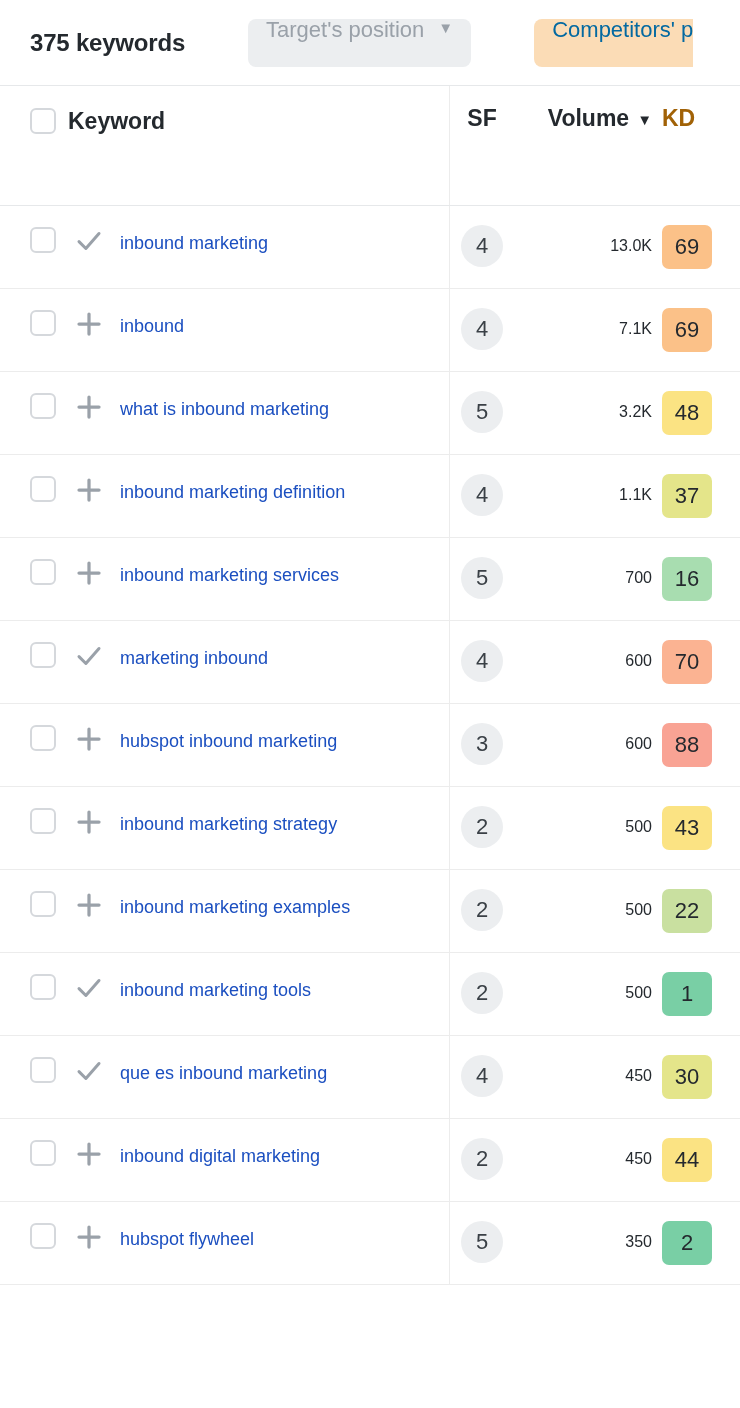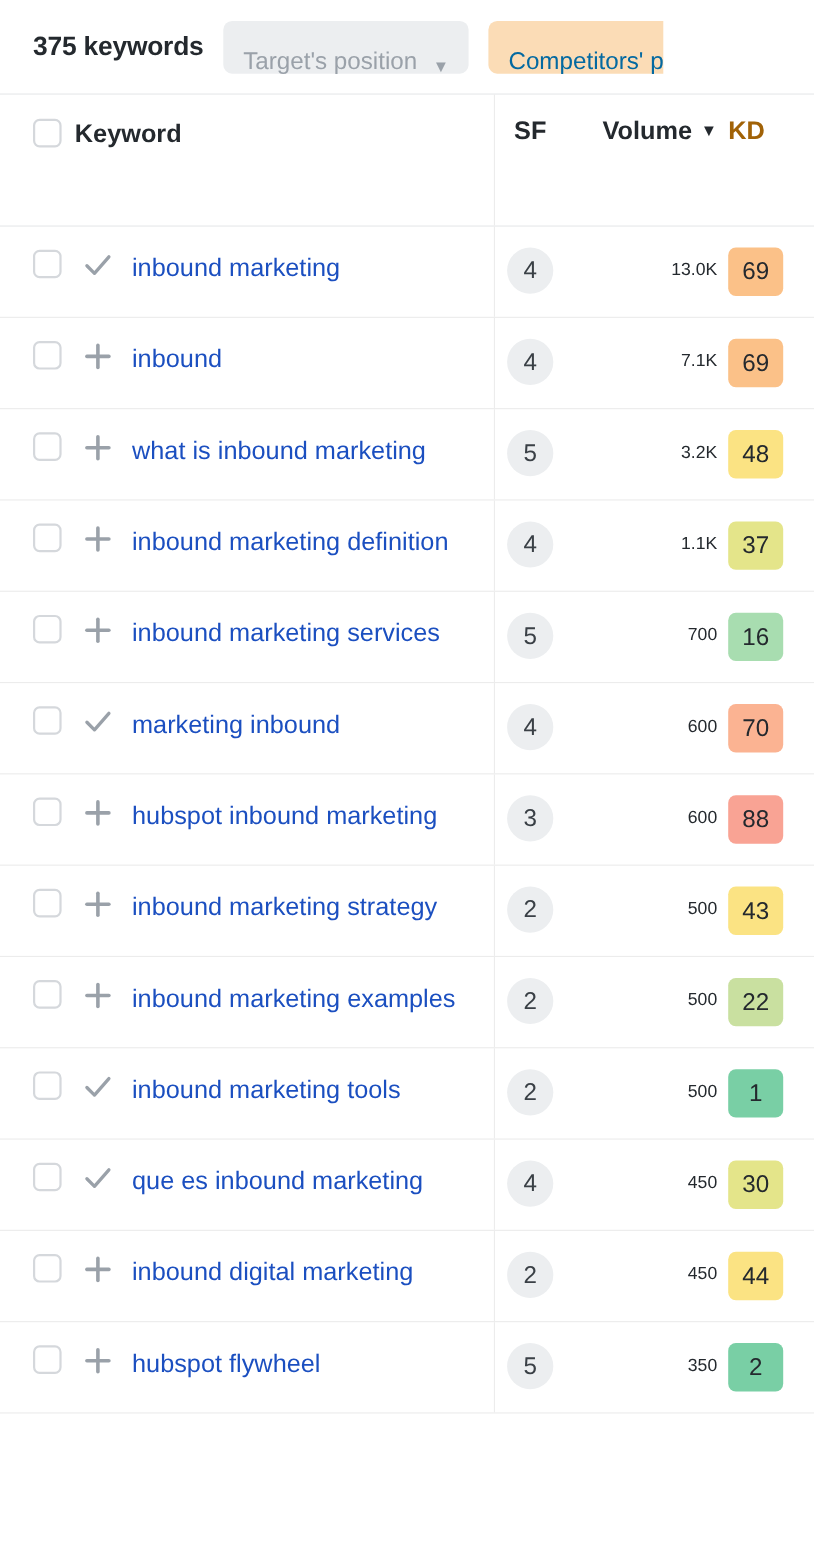--- a/index.html
+++ b/index.html
@@ -32,25 +32,26 @@
     font-size: 24px;
     font-weight: bold;
     color: #24292e;
     letter-spacing: -0.2px;
     flex: 0 0 auto;
   }
   .pill {
     flex: 0 0 auto;
     height: 48px;
     display: flex;
-    align-items: flex-end;
+    align-items: flex-start;
     border-radius: 8px;
     padding: 0 18px;
     font-size: 22px;
     line-height: 1;
+    margin-left: 45px;
   }
   .pill-grey {
     background: #eceef0;
     color: #9aa1a9;
   }
   .pill-grey .caret {
     margin-left: 14px;
     color: #9aa1a9;
     font-size: 15px;
     position: relative;
@@ -138,21 +139,21 @@
     display: flex;
     justify-content: center;
     align-items: flex-start;
     color: #9aa1a9;
     padding-top: 1px;
   }
   .sicon svg { display: block; }
 
   .kw-link {
     margin-left: 14px;
-    font-size: 23px;
+    font-size: 18px;
     line-height: 36px;
     color: #1b4fc0;
     word-break: normal;
     overflow-wrap: break-word;
     max-width: 310px;
   }
   .hdr-text {
     margin-left: 12px;
     font-size: 23px;
     font-weight: bold;

